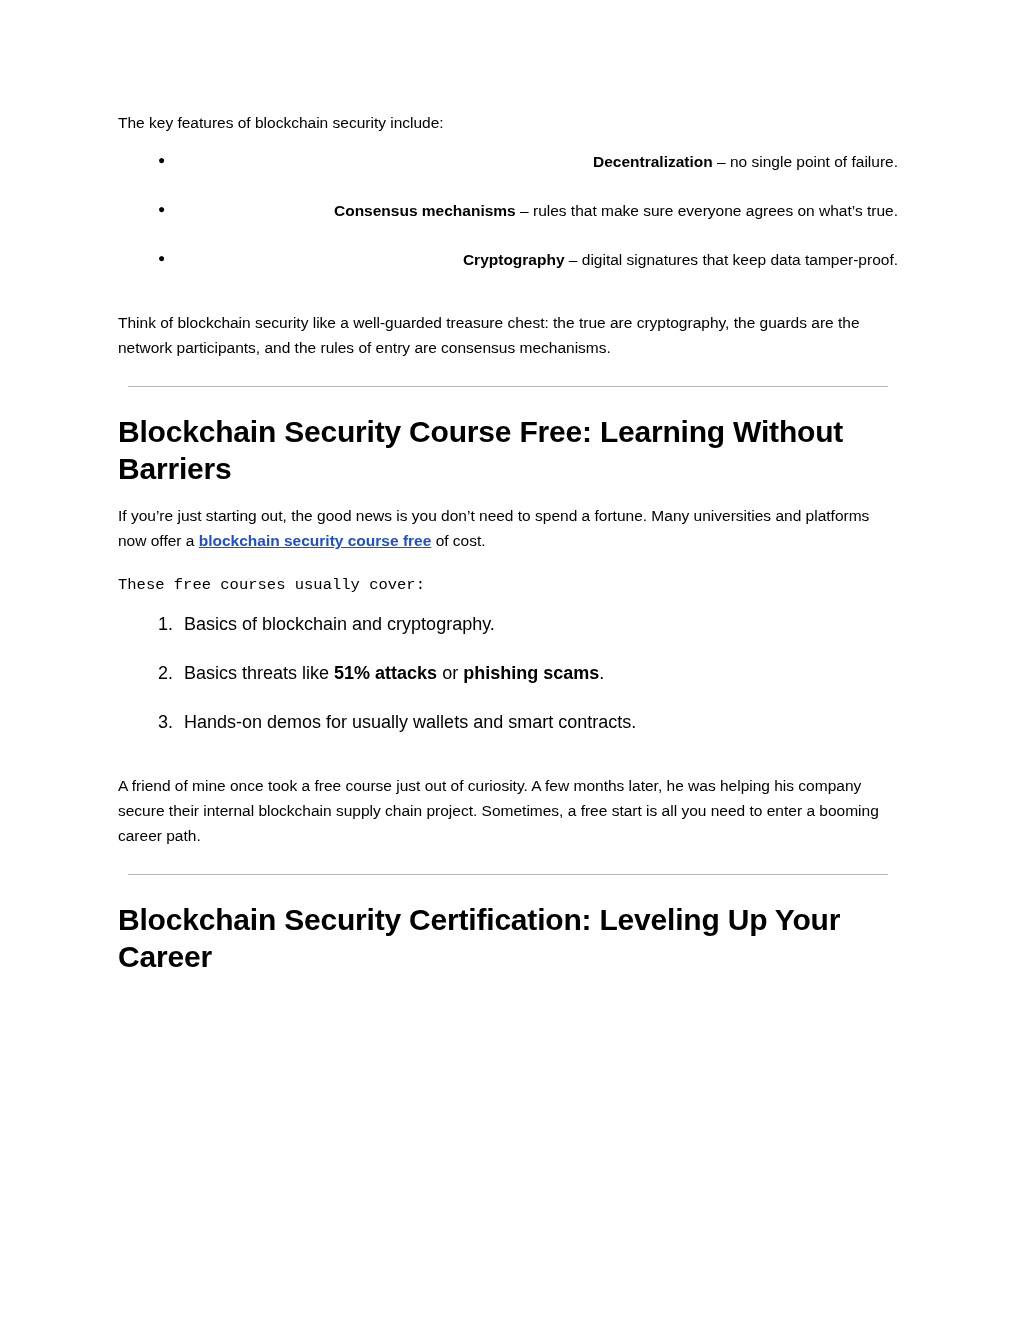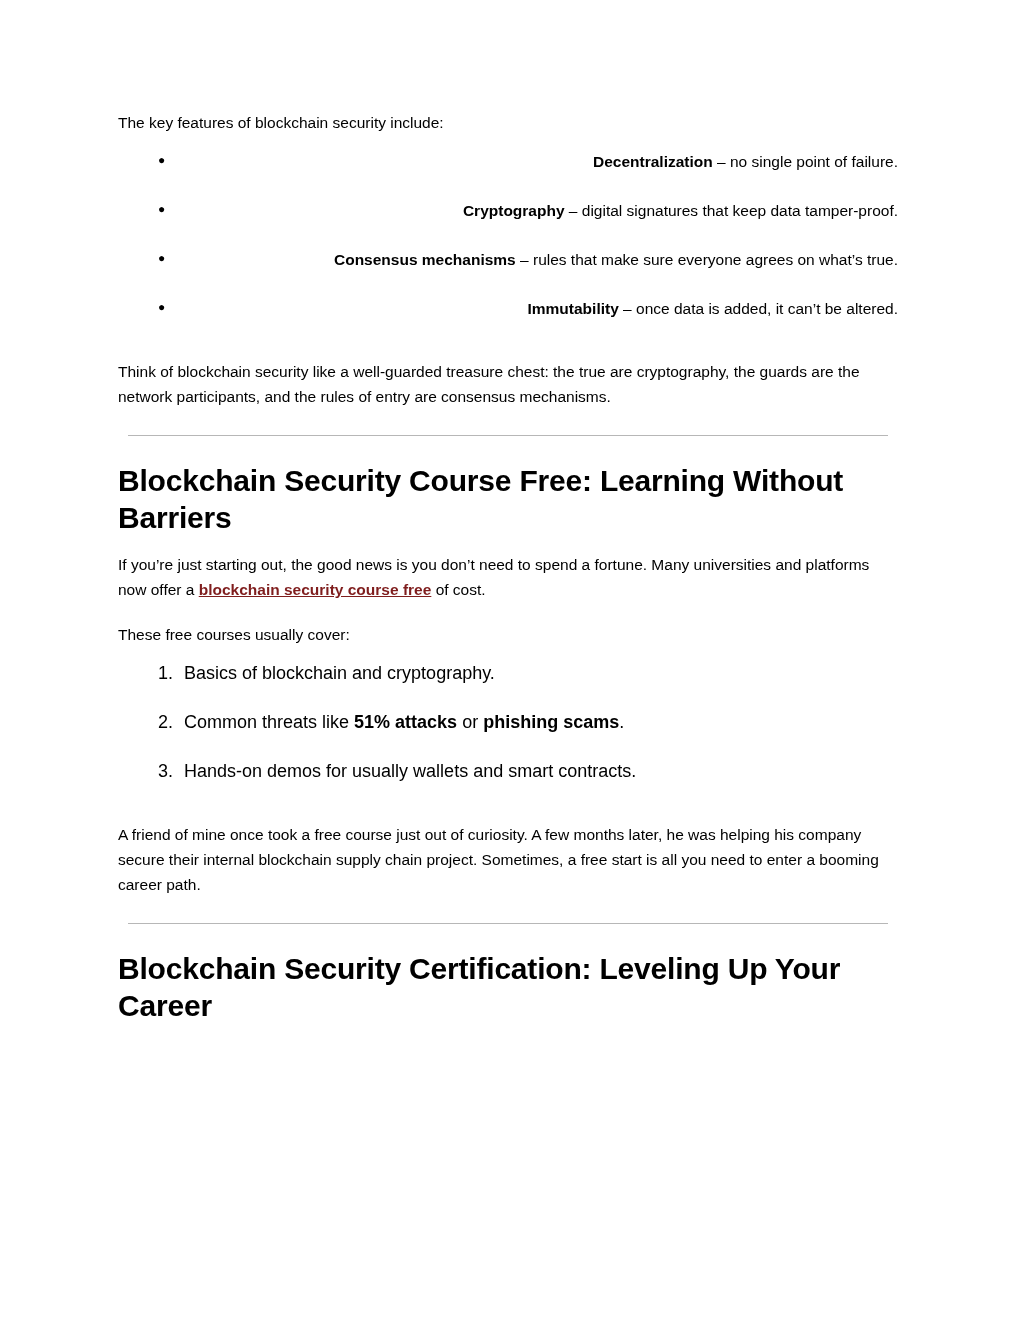--- a/index.html
+++ b/index.html
@@ -26,20 +26,21 @@
     width: 780px;
   }
   p.para {
     font-size: 15.5px;
     line-height: 25px;
     margin: 0 0 12px 0;
     color: #000;
   }
   p.para.tight {
     margin-bottom: 2px;
+    font-family: Liberation Mono, monospace;
   }
   .spacer-md { height: 14px; }
   .spacer-sm { height: 8px; }
 
   ul.bullets {
     margin: 14px 0 0 0;
     padding: 0 0 0 40px;
     list-style: none;
     text-align: right;
   }
@@ -85,45 +86,42 @@
     margin: 26px 10px 26px 10px;
   }
   h2.heading {
     font-size: 30px;
     line-height: 37px;
     font-weight: bold;
     margin: 22px 0 16px 0;
     letter-spacing: -0.2px;
   }
   a.inlink {
-    color: #7f1d1d;
+    color: #1d4ed8;
     font-weight: bold;
     text-decoration: underline;
   }
 </style>
 </head>
 <body>
 
 <div class="page">
   <div class="content">
 
     <p class="para">The key features of blockchain security include:</p>
 
     <ul class="bullets">
       <li>
         <b>Decentralization</b><span> – no single point of failure.</span>
       </li>
       <li>
-        <b>Cryptography</b><span> – digital signatures that keep data tamper-proof.</span>
-      </li>
-      <li>
         <b>Consensus mechanisms</b><span> – rules that make sure everyone agrees on what’s true.</span>
       </li>
       <li>
-        <b>Immutability</b><span> – once data is added, it can’t be altered.</span>
+        <b>Cryptography</b><span> – digital signatures that keep data tamper-proof.</span>
       </li>
     </ul>
 
     <div class="spacer-md"></div>
 
     <p class="para">Think of blockchain security like a well-guarded treasure chest: the true are cryptography, the guards are the network participants, and the rules of entry are consensus mechanisms.</p>
 
     <hr class="rule">
 
     <h2 class="heading">Blockchain Security Course Free: Learning Without Barriers</h2>
@@ -132,21 +130,21 @@
 
     <div class="spacer-sm"></div>
 
     <p class="para tight">These free courses usually cover:</p>
 
     <ol class="numbers">
       <li>
         <span>Basics of blockchain and cryptography.</span>
       </li>
       <li>
-        <span>Common threats like </span><b>51% attacks</b><span> or </span><b>phishing scams</b><span>.</span>
+        <span>Basics threats like </span><b>51% attacks</b><span> or </span><b>phishing scams</b><span>.</span>
       </li>
       <li>
         <span>Hands-on demos for usually wallets and smart contracts.</span>
       </li>
     </ol>
 
     <div class="spacer-md"></div>
 
     <p class="para">A friend of mine once took a free course just out of curiosity. A few months later, he was helping his company secure their internal blockchain supply chain project. Sometimes, a free start is all you need to enter a booming career path.</p>
 

